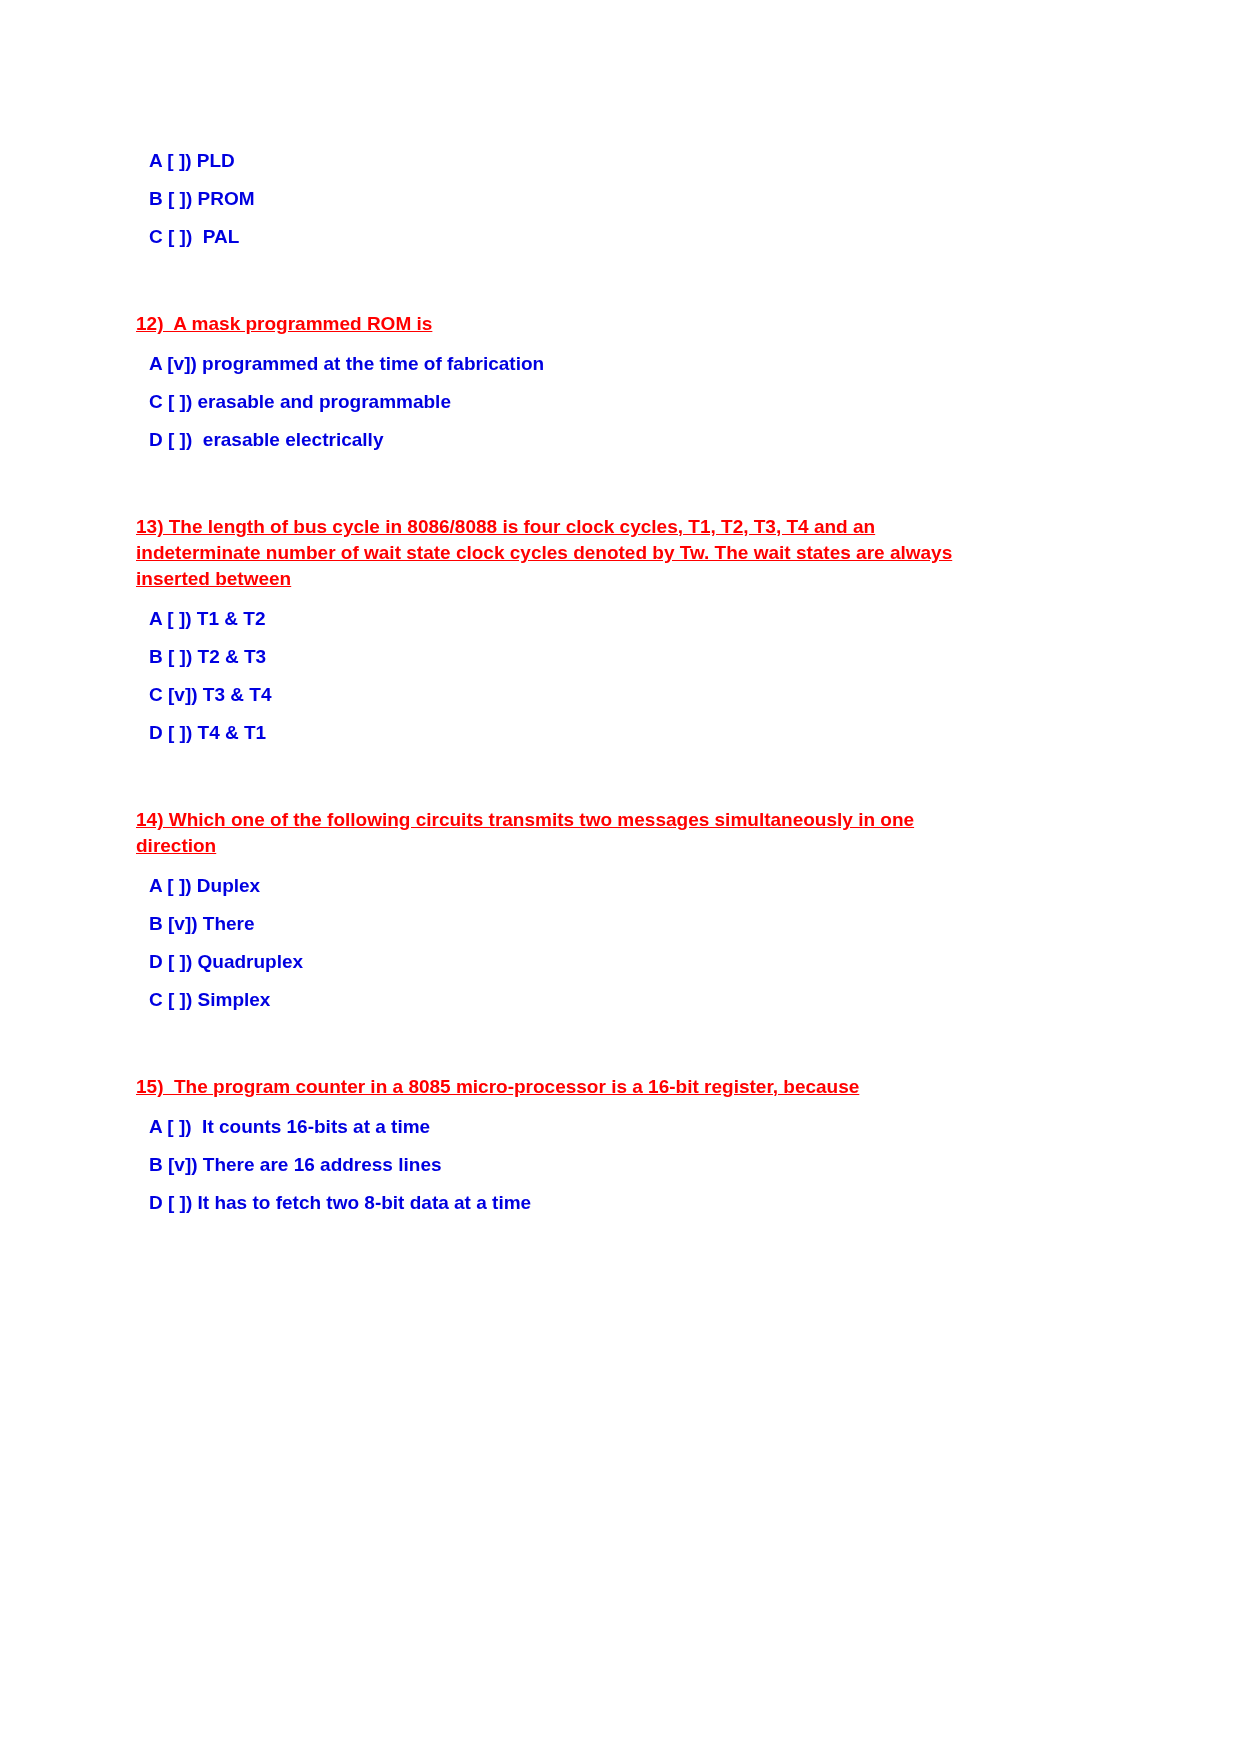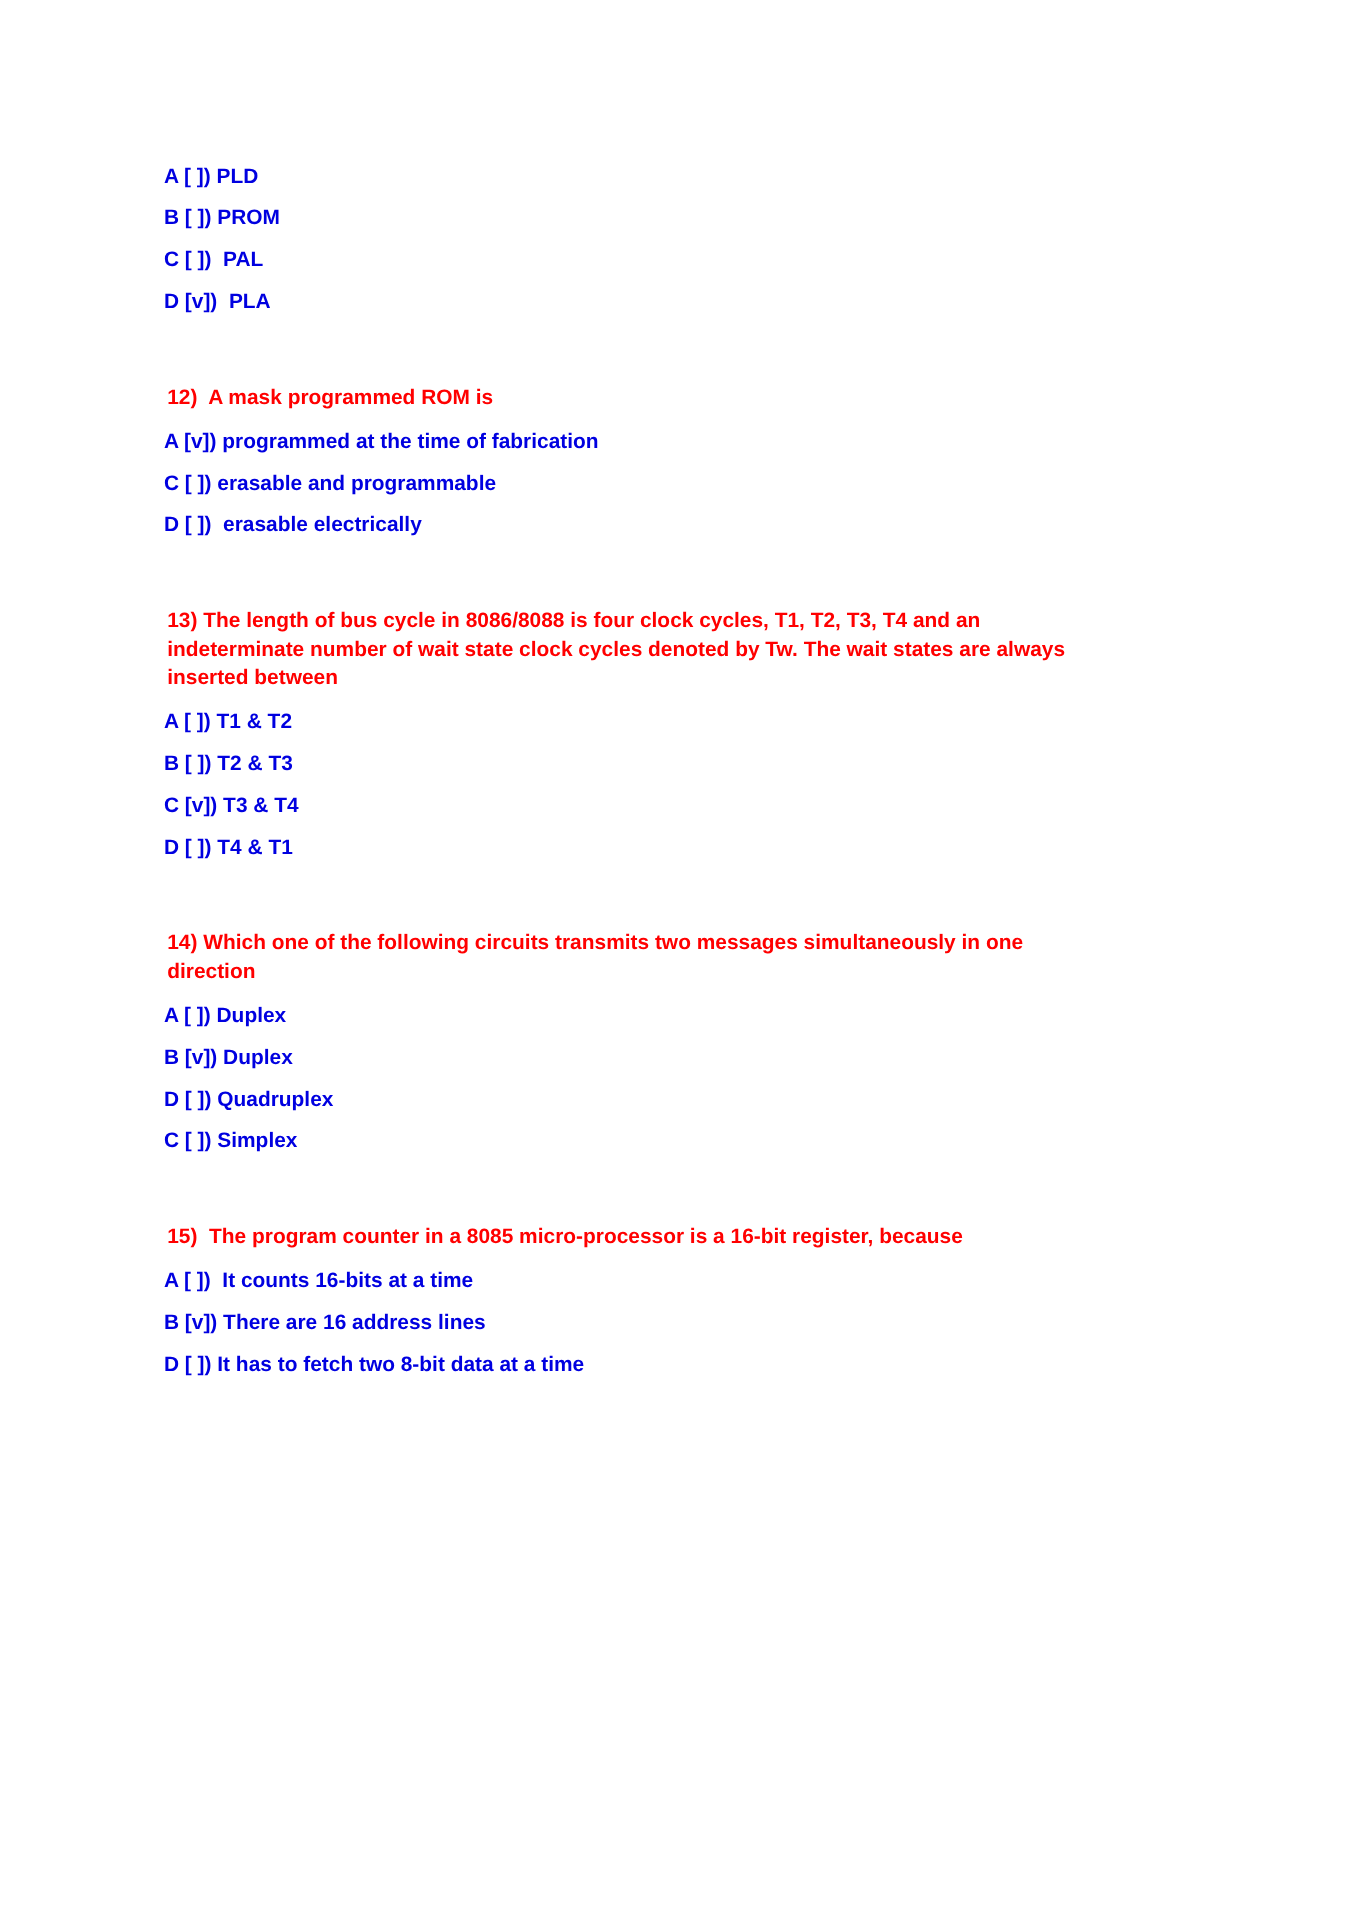--- a/index.html
+++ b/index.html
@@ -15,23 +15,24 @@
     box-sizing: border-box;
     padding: 150px 52px 0 136px;
     overflow: hidden;
     font-family: "Liberation Sans", sans-serif;
     font-weight: bold;
   }
   .question-heading {
     color: #ff0000;
     font-size: 19px;
     line-height: 26px;
-    margin: 64px 0 16px 16px;
+    margin: 64px 0 16px 0;
     width: 1060px;
     white-space: pre-wrap;
+    text-decoration: underline;
   }
   .question-block:first-child .question-heading {
     margin-top: 0;
   }
   .option-line {
     color: #0000e0;
     font-size: 19px;
     line-height: 21px;
     margin: 0 0 17px 13px;
     white-space: pre-wrap;
@@ -40,21 +41,20 @@
 </style>
 </head>
 <body>
 
 <div class="page">
 
   <div class="question-block">
     <div class="option-line">A [ ]) PLD</div>
     <div class="option-line">B [ ]) PROM</div>
     <div class="option-line">C [ ])  PAL</div>
-    <div class="option-line">D [v])  PLA</div>
   </div>
 
   <div class="question-block">
     <div class="question-heading">12)  A mask programmed ROM is</div>
     <div class="option-line">A [v]) programmed at the time of fabrication</div>
     <div class="option-line">C [ ]) erasable and programmable</div>
     <div class="option-line">D [ ])  erasable electrically</div>
   </div>
 
   <div class="question-block">
@@ -64,21 +64,21 @@
     <div class="option-line">A [ ]) T1 &amp; T2</div>
     <div class="option-line">B [ ]) T2 &amp; T3</div>
     <div class="option-line">C [v]) T3 &amp; T4</div>
     <div class="option-line">D [ ]) T4 &amp; T1</div>
   </div>
 
   <div class="question-block">
     <div class="question-heading">14) Which one of the following circuits transmits two messages simultaneously in one
 direction</div>
     <div class="option-line">A [ ]) Duplex</div>
-    <div class="option-line">B [v]) Duplex</div>
+    <div class="option-line">B [v]) There</div>
     <div class="option-line">D [ ]) Quadruplex</div>
     <div class="option-line">C [ ]) Simplex</div>
   </div>
 
   <div class="question-block">
     <div class="question-heading">15)  The program counter in a 8085 micro-processor is a 16-bit register, because</div>
     <div class="option-line">A [ ])  It counts 16-bits at a time</div>
     <div class="option-line">B [v]) There are 16 address lines</div>
     <div class="option-line">D [ ]) It has to fetch two 8-bit data at a time</div>
   </div>

